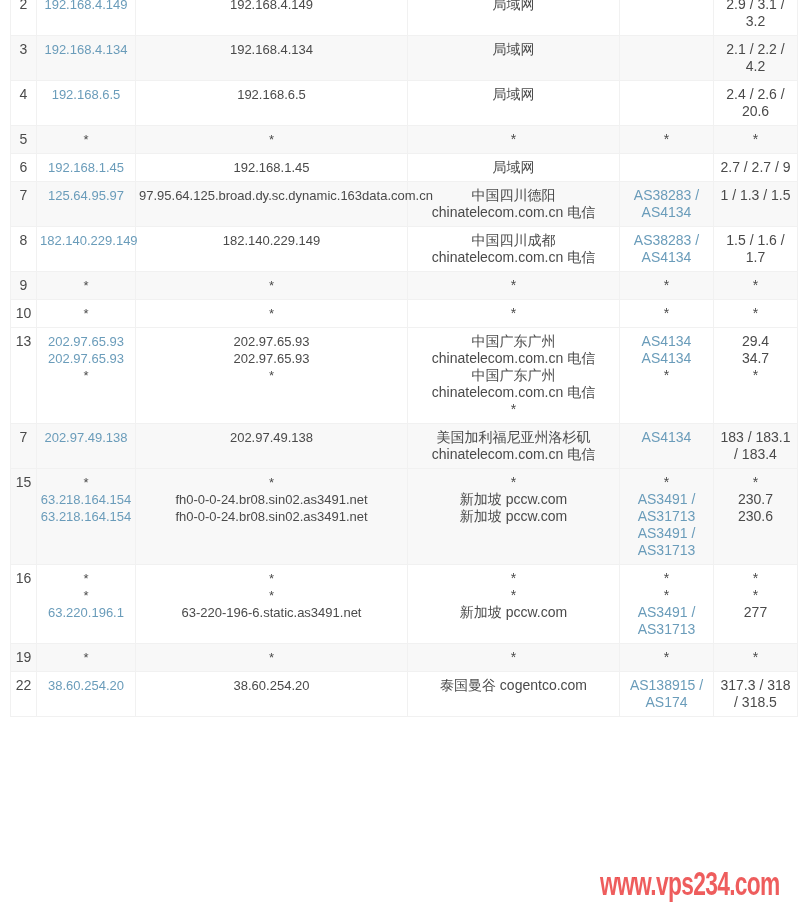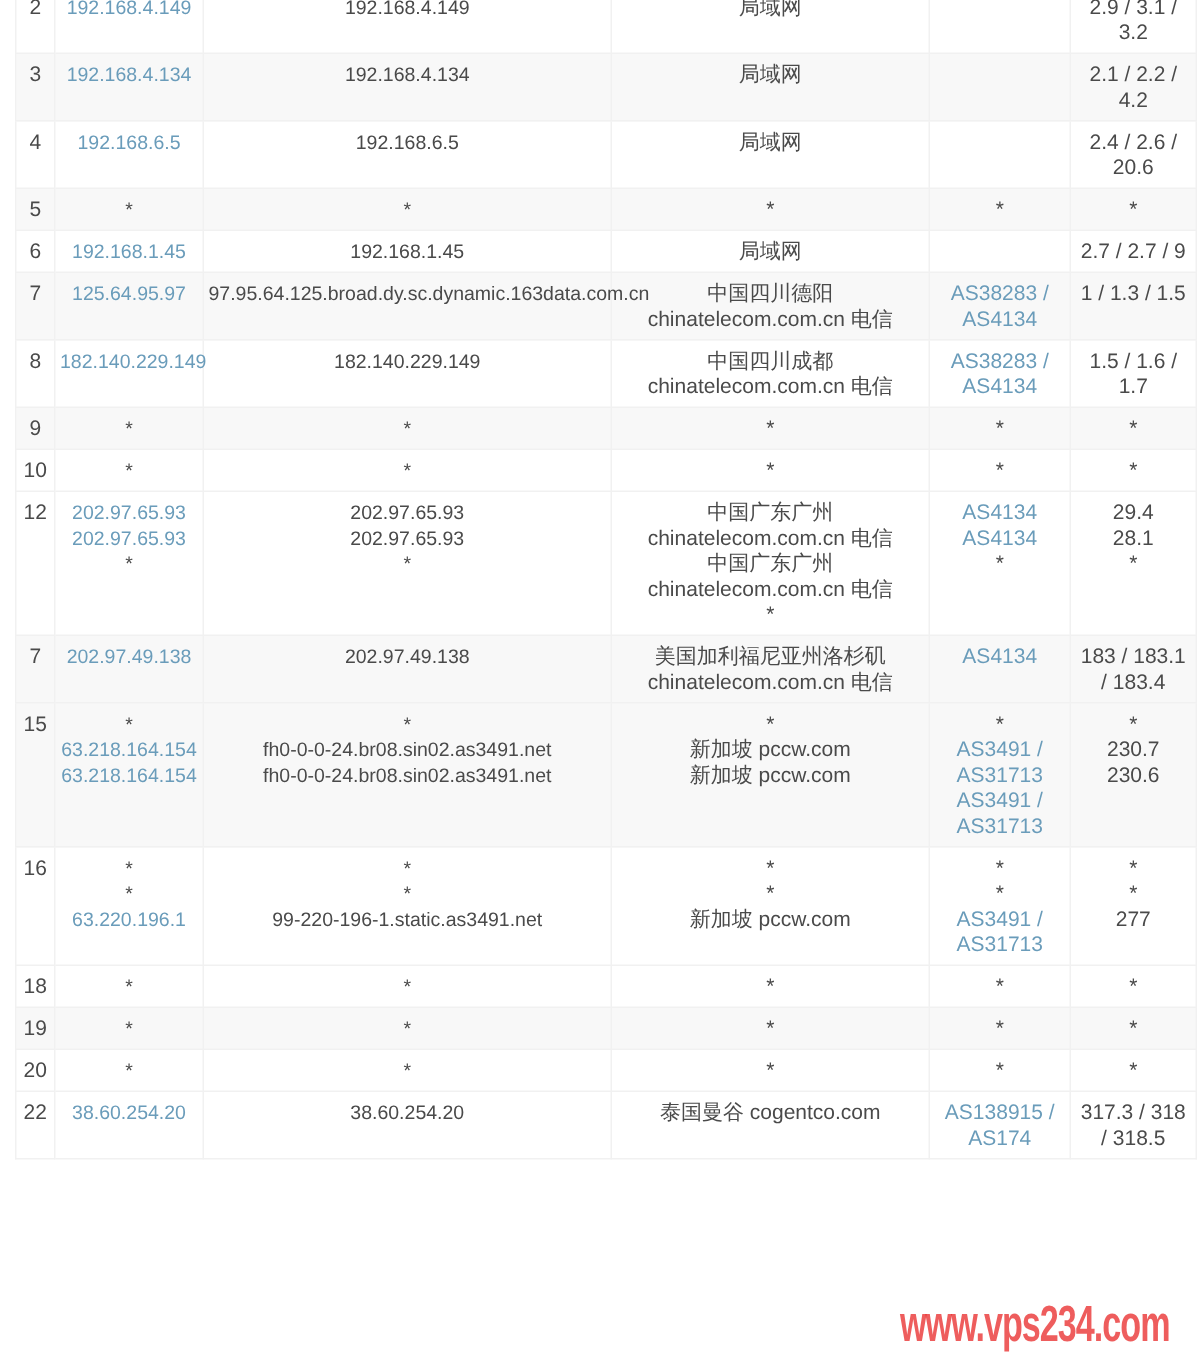--- a/index.html
+++ b/index.html
@@ -212,21 +212,21 @@
           </td>
           <td class="asn">
             <div>*</div>
           </td>
           <td class="lat">
             <div>*</div>
           </td>
         </tr>
         <tr>
           <td class="hop">
-            <div>12</div>
+            <div>13</div>
           </td>
           <td class="ip">
             <div><a class="lnk">202.97.65.93</a></div>
             <div><a class="lnk">202.97.65.93</a></div>
             <div>*</div>
           </td>
           <td class="host">
             <div>202.97.65.93</div>
             <div>202.97.65.93</div>
             <div>*</div>
@@ -236,21 +236,21 @@
             <div>中国广东广州 chinatelecom.com.cn 电信</div>
             <div>*</div>
           </td>
           <td class="asn">
             <div><a class="lnk">AS4134</a></div>
             <div><a class="lnk">AS4134</a></div>
             <div>*</div>
           </td>
           <td class="lat">
             <div>29.4</div>
-            <div>28.1</div>
+            <div>34.7</div>
             <div>*</div>
           </td>
         </tr>
         <tr class="odd">
           <td class="hop">
             <div>7</div>
           </td>
           <td class="ip">
             <div><a class="lnk">202.97.49.138</a></div>
           </td>
@@ -302,81 +302,41 @@
             <div>16</div>
           </td>
           <td class="ip">
             <div>*</div>
             <div>*</div>
             <div><a class="lnk">63.220.196.1</a></div>
           </td>
           <td class="host">
             <div>*</div>
             <div>*</div>
-            <div>99-220-196-1.static.as3491.net</div>
+            <div>63-220-196-6.static.as3491.net</div>
           </td>
           <td class="loc">
             <div>*</div>
             <div>*</div>
             <div>新加坡 pccw.com</div>
           </td>
           <td class="asn">
             <div>*</div>
             <div>*</div>
             <div><a class="lnk">AS3491 / AS31713</a></div>
           </td>
           <td class="lat">
             <div>*</div>
             <div>*</div>
             <div>277</div>
           </td>
         </tr>
-        <tr>
-          <td class="hop">
-            <div>18</div>
-          </td>
-          <td class="ip">
-            <div>*</div>
-          </td>
-          <td class="host">
-            <div>*</div>
-          </td>
-          <td class="loc">
-            <div>*</div>
-          </td>
-          <td class="asn">
-            <div>*</div>
-          </td>
-          <td class="lat">
-            <div>*</div>
-          </td>
-        </tr>
         <tr class="odd">
           <td class="hop">
             <div>19</div>
-          </td>
-          <td class="ip">
-            <div>*</div>
-          </td>
-          <td class="host">
-            <div>*</div>
-          </td>
-          <td class="loc">
-            <div>*</div>
-          </td>
-          <td class="asn">
-            <div>*</div>
-          </td>
-          <td class="lat">
-            <div>*</div>
-          </td>
-        </tr>
-        <tr>
-          <td class="hop">
-            <div>20</div>
           </td>
           <td class="ip">
             <div>*</div>
           </td>
           <td class="host">
             <div>*</div>
           </td>
           <td class="loc">
             <div>*</div>
           </td>

